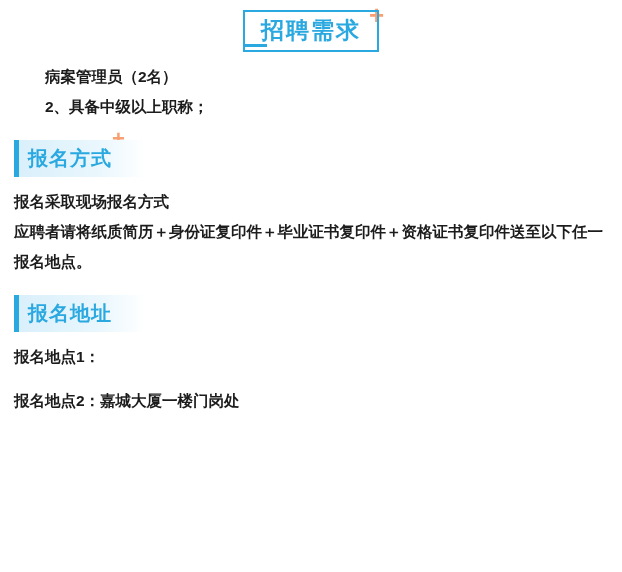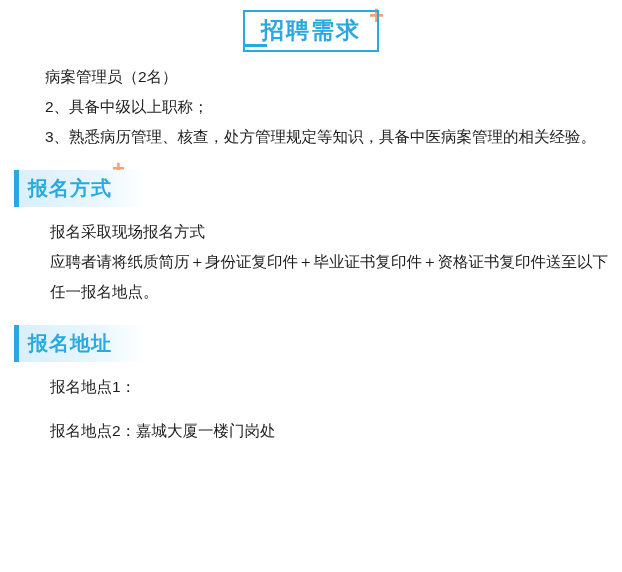--- a/index.html
+++ b/index.html
@@ -63,20 +63,21 @@
     left: 369px;
     top: 2px;
     font-size: 26px;
   }
 
   
   .section-body {
     font-size: 15.5px;
     line-height: 30px;
     color: #1c1c1c;
+    font-weight: bold;
   }
   .intro {
     padding: 0 14px 0 14px;
   }
   .intro p {
     margin: 0;
     text-indent: 2em;
   }
 
   
@@ -107,21 +108,20 @@
     letter-spacing: 1px;
   }
   .sub-head .plus.head-plus {
     left: 98px;
     top: -12px;
     font-size: 22px;
   }
 
   .block {
     padding: 0 14px;
-    margin-left: 36px;
   }
   .block p {
     margin: 0;
   }
   .gap {
     height: 14px;
   }
 </style>
 </head>
 <body>
@@ -134,21 +134,20 @@
     <div class="title-box">
       <div class="title-text">招聘需求</div>
     </div>
     <div class="title-underline"></div>
   </div>
 
   
   <div class="intro section-body">
     <p>病案管理员（2名）</p>
     <p>2、具备中级以上职称；</p>
-    <p>3、熟悉病历管理、核查，处方管理规定等知识，具备中医病案管理的相关经验。</p>
   </div>
 
   
   <div class="sub-head">
     <span class="plus head-plus">+</span>
     <span class="tag">
       <span class="bar"></span>
       <span class="tag-text">报名方式</span>
     </span>
   </div>

